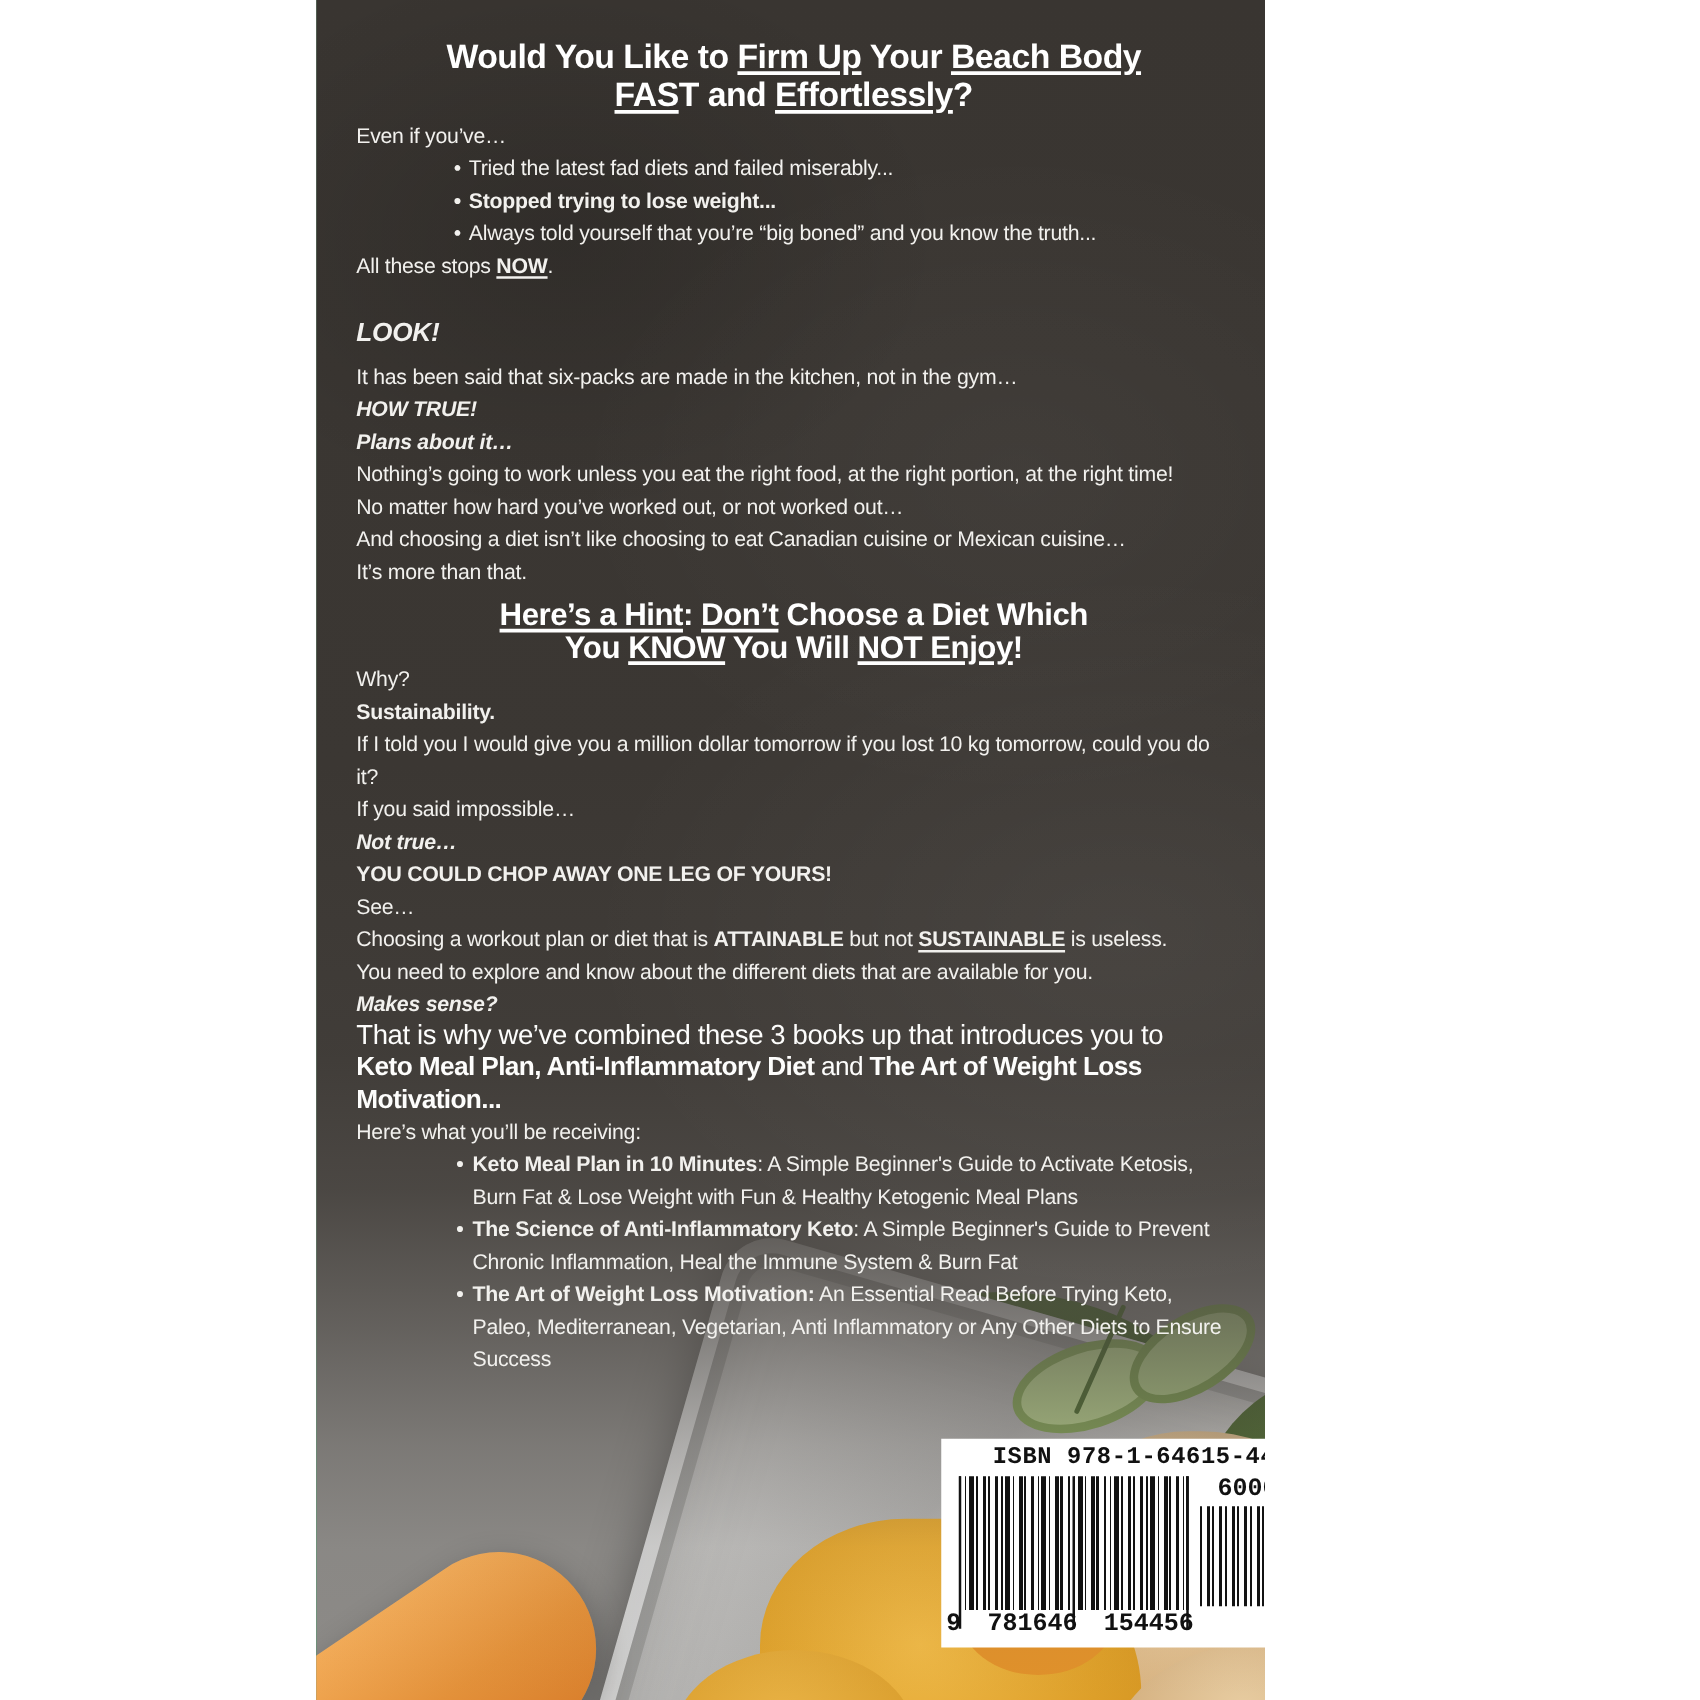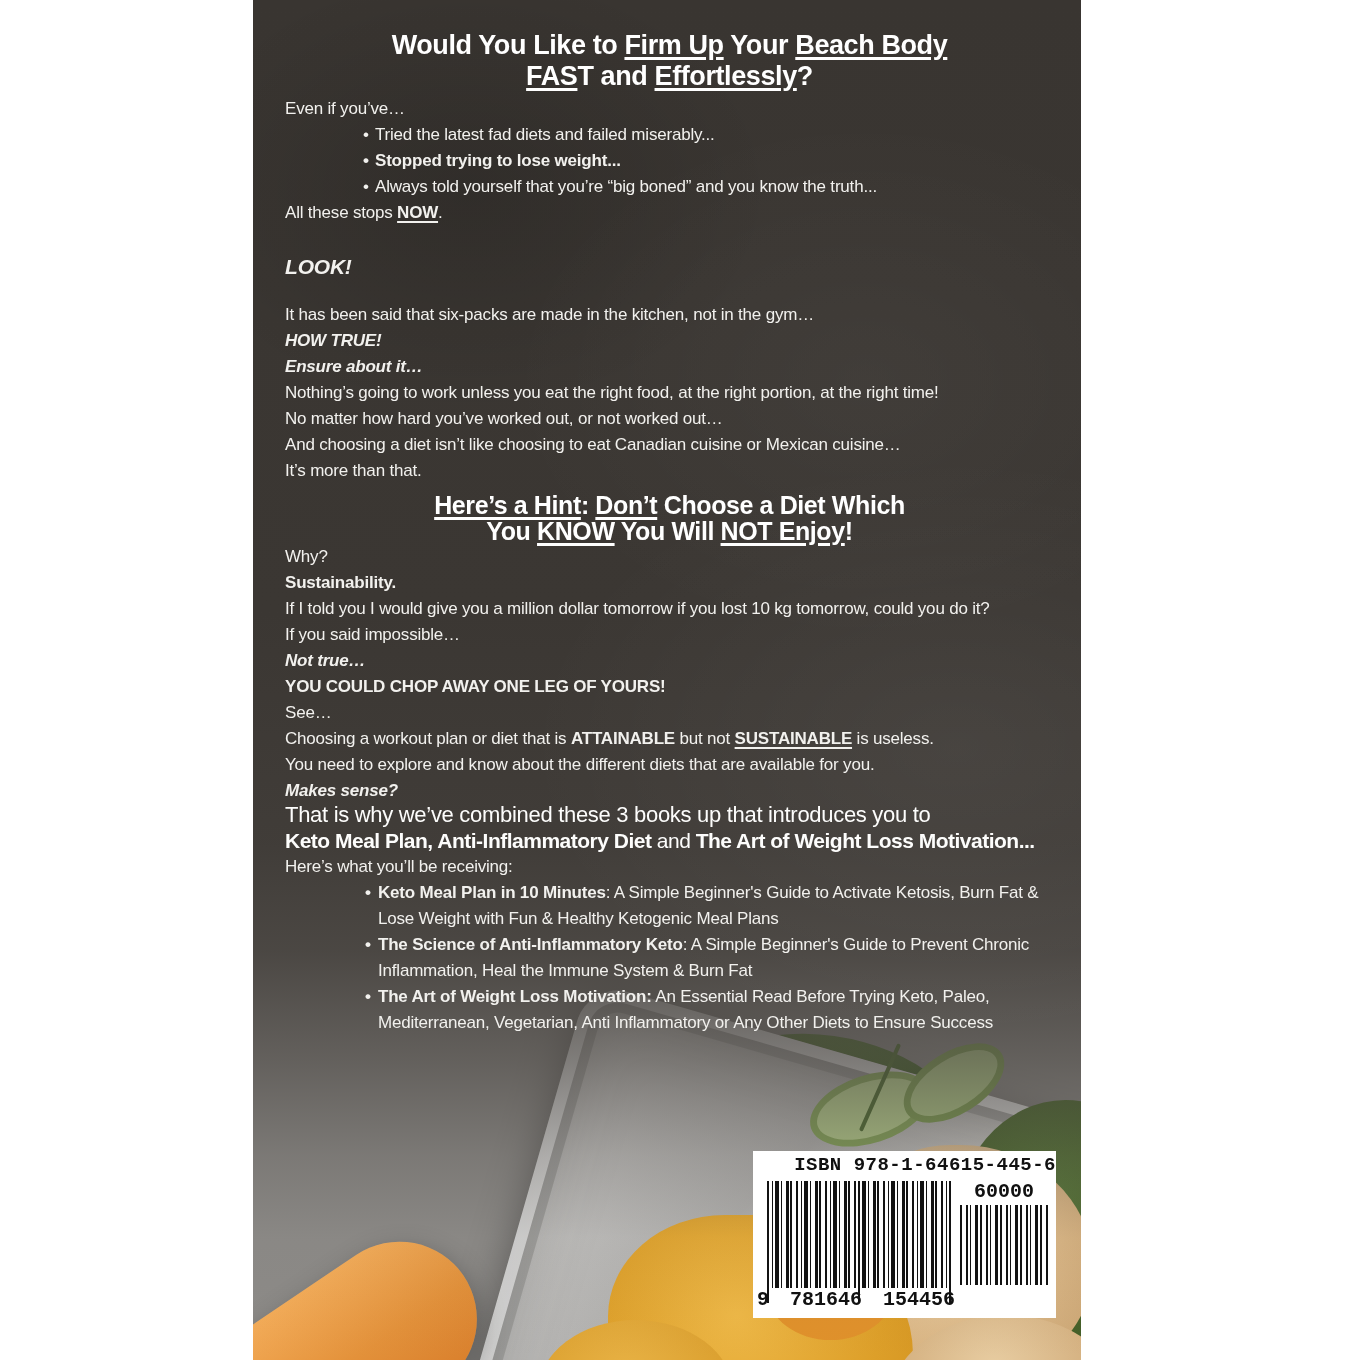--- a/index.html
+++ b/index.html
@@ -1,19 +1,19 @@
 <!DOCTYPE html>
 <html><head>
 <meta charset="utf-8">
 <style>
   * { margin:0; padding:0; box-sizing:border-box; }
   html,body { width:1360px; height:1360px; background:#ffffff; font-family:"Liberation Sans", sans-serif; }
   .page { position:relative; width:1360px; height:1360px; background:#ffffff; overflow:hidden; }
 
-  .cover { position:absolute; left:253px; top:0; width:828px; height:1360px; overflow:hidden; background:#15803d; }
+  .cover { position:absolute; left:253px; top:0; width:759px; height:1360px; overflow:hidden; background:#15803d; }
 
   
   .photo { position:absolute; inset:0;
     background-image:
       radial-gradient(420px 300px at 78% 92%, #b3b1ad 0%, rgba(179,177,173,0) 60%),
       radial-gradient(500px 360px at 12% 82%, #a19f9b 0%, rgba(161,159,155,0) 60%),
       radial-gradient(600px 400px at 45% 72%, #7e7c79 0%, rgba(126,124,121,0) 65%),
       linear-gradient(180deg, #6c6a67 0%, #757370 55%, #8b8986 72%, #939ael 0%, #908e8a 100%);
     background-color:#8d8b88;
   }
@@ -76,21 +76,21 @@
 
   .headline { font-size:27px; line-height:31px; font-weight:bold; text-align:center; color:#ffffff; letter-spacing:-0.4px; }
   .hl-line { display:block; }
   .headline .u, .hint-head .u { text-decoration-thickness:3px; }
 
   .intro-lead { margin-top:4px; }
   .bullet { position:relative; padding-left:90px; }
   .bullet .dot { position:absolute; left:78px; }
   .intro-closing { }
   .look-title { margin-top:28px; font-size:21px; line-height:26px; }
-  .after-gap { margin-top:22px; }
+  .after-gap { margin-top:9px; }
   .hint-head { margin-top:8px; font-size:25px; line-height:26px; font-weight:bold; text-align:center; color:#ffffff; letter-spacing:-0.4px; }
   .combined { margin-top:-2px; text-align:left; color:#fdfdfc; }
   .comb-line { font-size:22px; line-height:26px; letter-spacing:-0.3px; }
   .comb-bold { font-size:21px; letter-spacing:-0.5px; }
   .comb-and { font-weight:normal; }
   .recv .bullet { padding-left:93px; }
   .recv .dot { left:80px; }
   .cta { margin-top:46px; font-size:20px; font-weight:bold; color:#ffffff; letter-spacing:-0.3px; }
 
   
@@ -157,21 +157,21 @@
         <p class="line bullet bold"><span class="dot">•</span><span>Stopped trying to lose weight...</span></p>
         <p class="line bullet"><span class="dot">•</span><span>Always told yourself that you’re “big boned” and you know the truth...</span></p>
       </div>
 
       <p class="line intro-closing"><span>All these stops </span><span class="bold u">NOW</span><span>.</span></p>
 
       <p class="line boldital look-title">LOOK!</p>
 
       <p class="line after-gap">It has been said that six-packs are made in the kitchen, not in the gym…</p>
       <p class="line boldital">HOW TRUE!</p>
-      <p class="line boldital">Ensure about it…</p>
+      <p class="line boldital">Plans about it…</p>
       <p class="line">Nothing’s going to work unless you eat the right food, at the right portion, at the right time!</p>
       <p class="line">No matter how hard you’ve worked out, or not worked out…</p>
       <p class="line">And choosing a diet isn’t like choosing to eat Canadian cuisine or Mexican cuisine…</p>
       <p class="line">It’s more than that.</p>
 
       <h2 class="hint-head">
         <span class="hl-line"><span class="u">Here’s a Hint</span><span>: </span><span class="u">Don’t</span><span> Choose a Diet Which</span></span>
         <span class="hl-line"><span>You </span><span class="u">KNOW</span><span> You Will </span><span class="u">NOT Enjoy</span><span>!</span></span>
       </h2>
 

